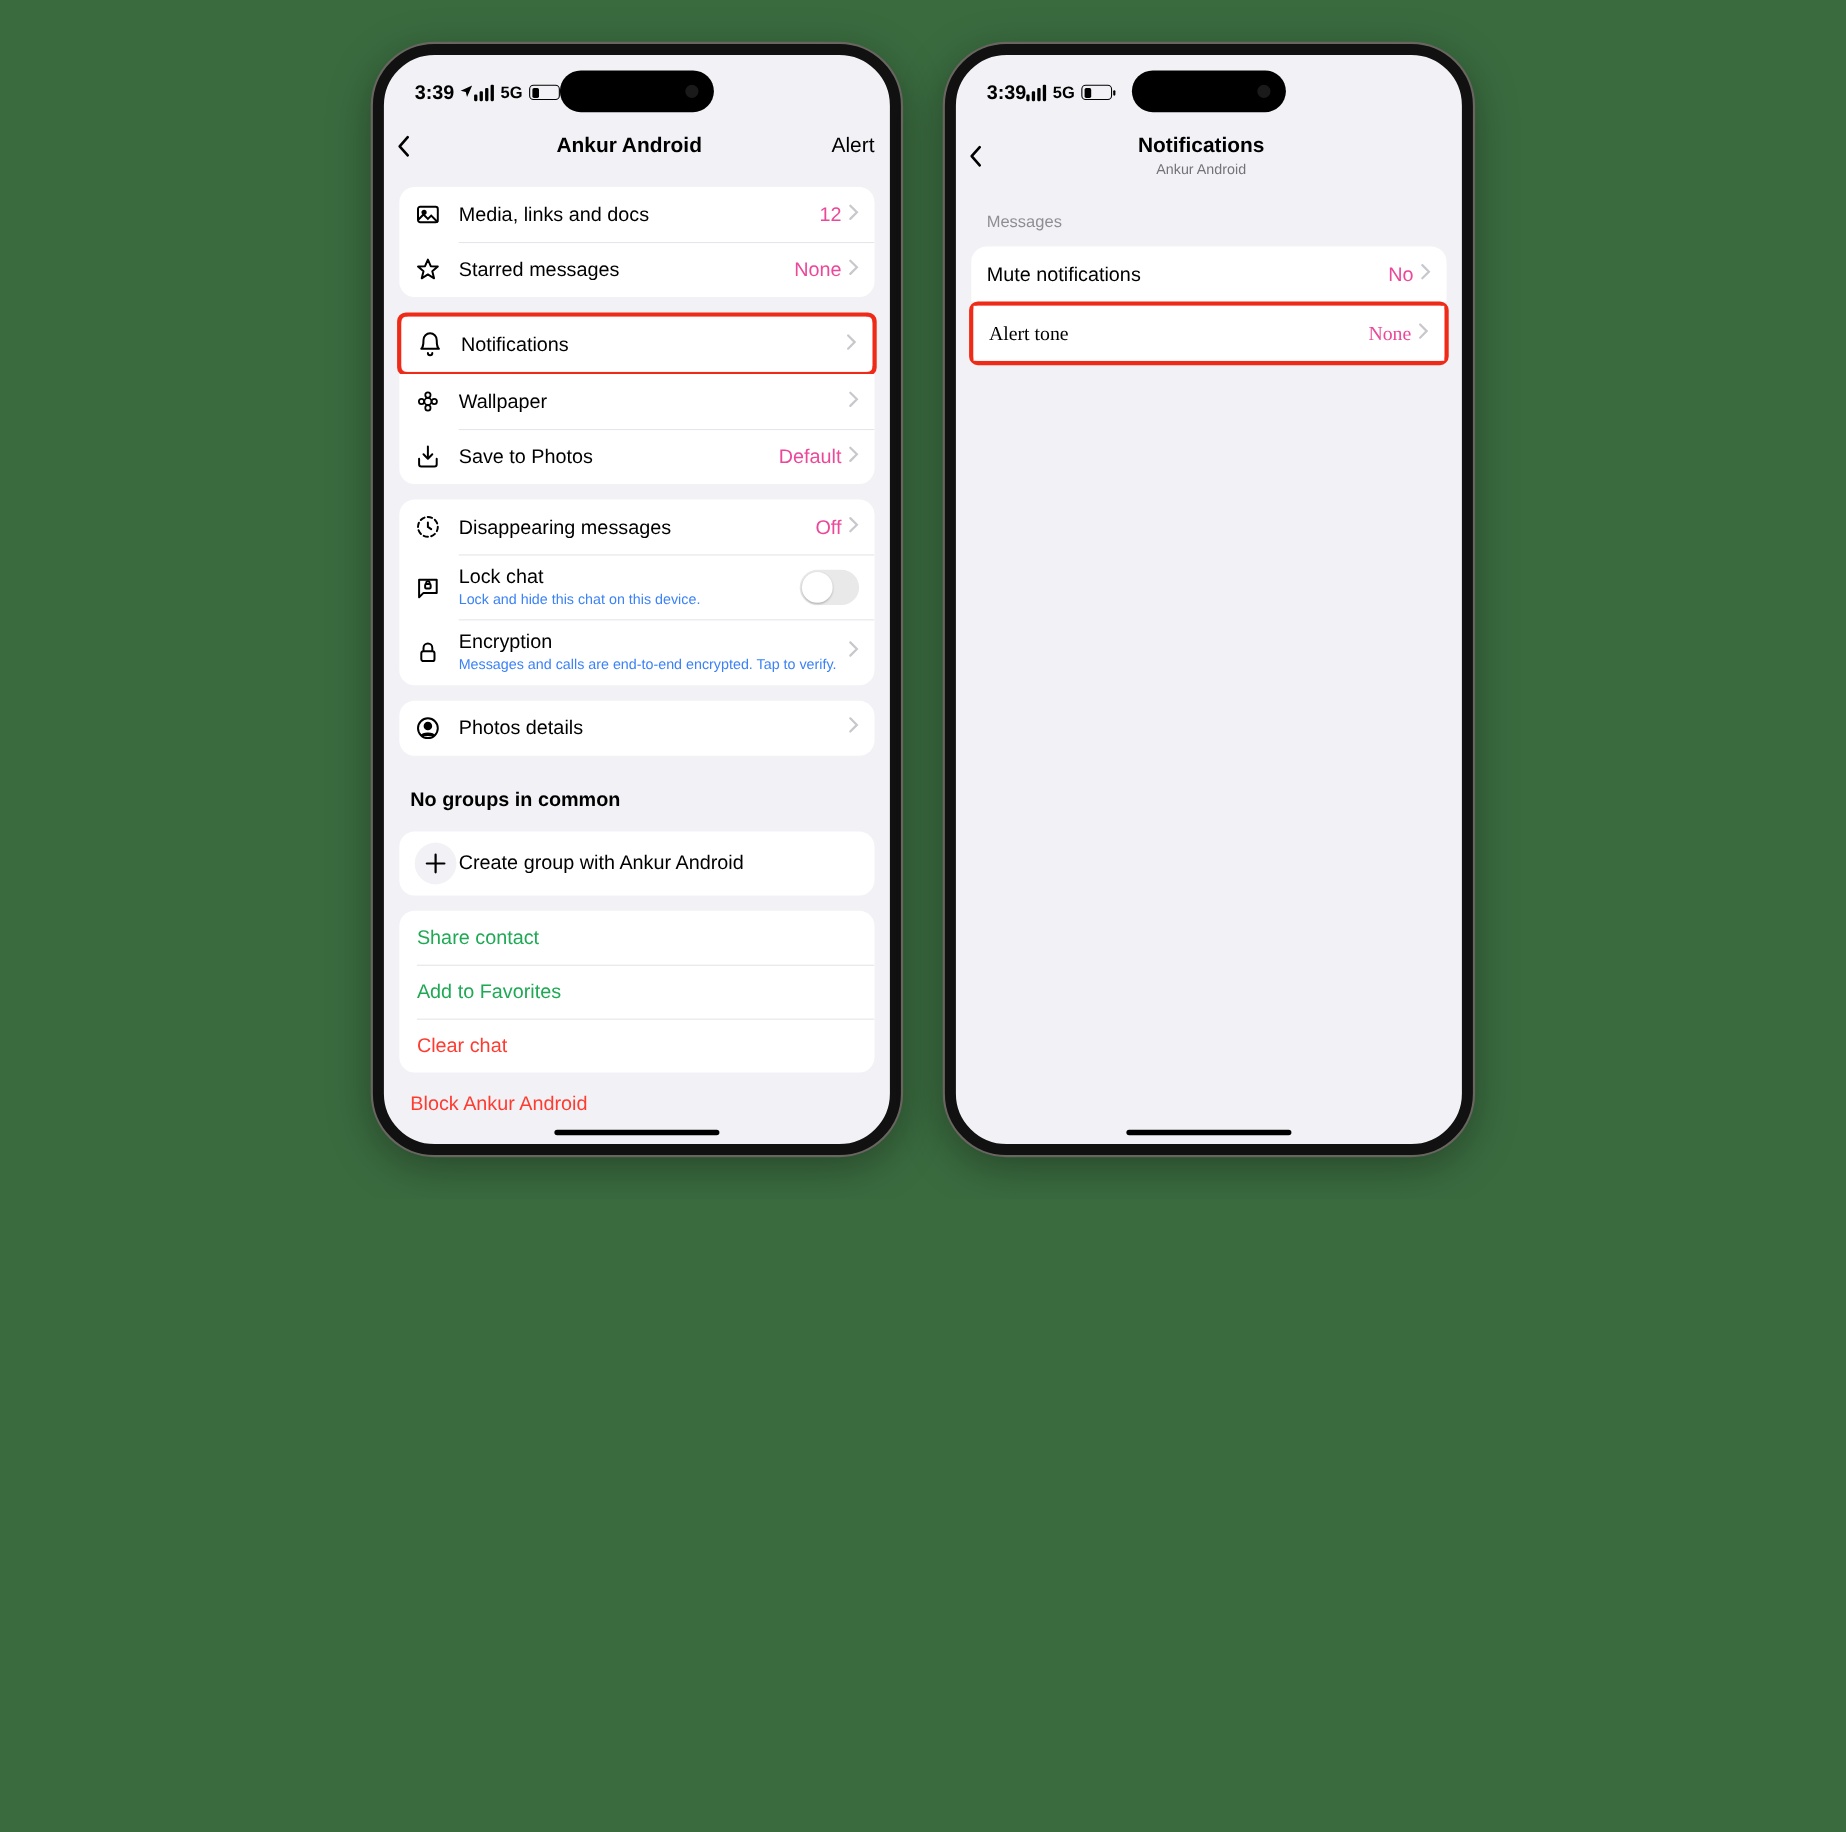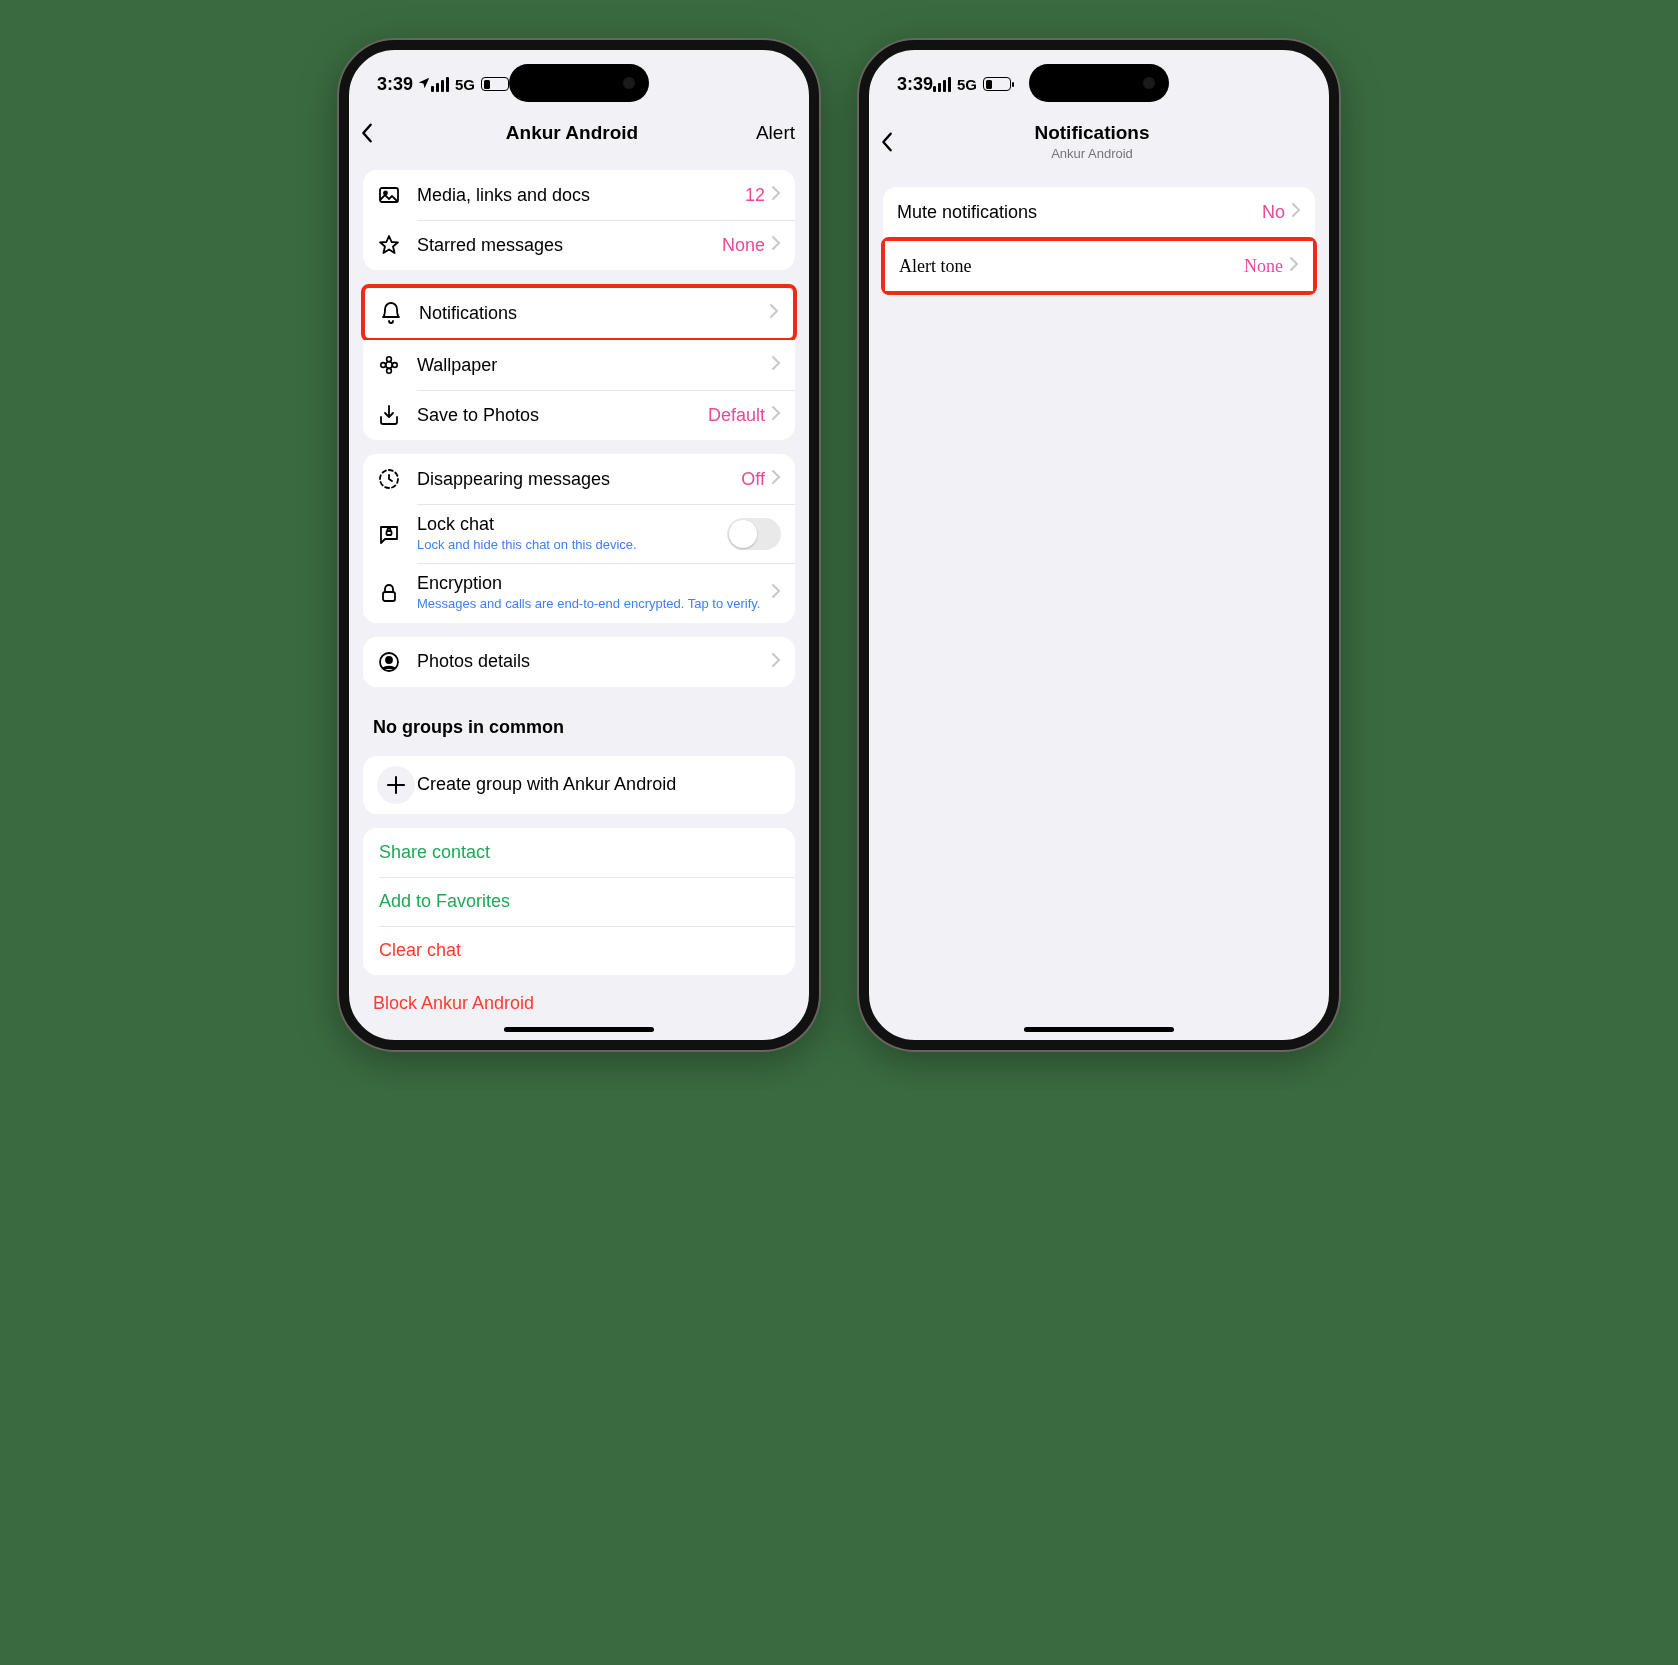--- a/index.html
+++ b/index.html
@@ -352,20 +352,21 @@
             <polyline points="12,3 4,12 12,21"></polyline>
           </svg>
       </div>
       <div class="title-stack">
         <div class="t1">Notifications</div>
         <div class="t2">Ankur Android</div>
       </div>
       <div class="action"></div>
     </div>
 
+    <div class="section-header">Messages</div>
 
     <div class="section" style="margin-bottom:0;border-bottom-left-radius:0;border-bottom-right-radius:0;">
       <div class="row noicon">
         <div class="label">Mute notifications</div>
         <div class="value">No</div>
         <div class="chev"><svg viewBox="0 0 10 16" fill="none" stroke="currentColor" stroke-width="2" stroke-linecap="round">
               <polyline points="2,2 8,8 2,14"></polyline>
             </svg></div>
       </div>
     </div>

